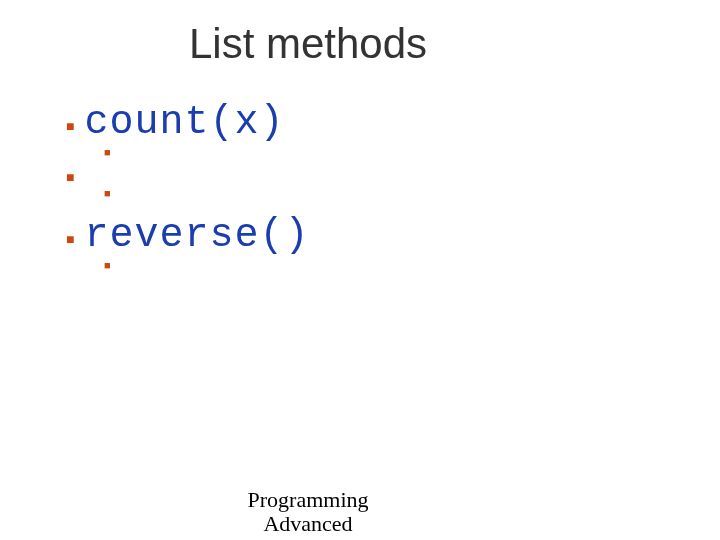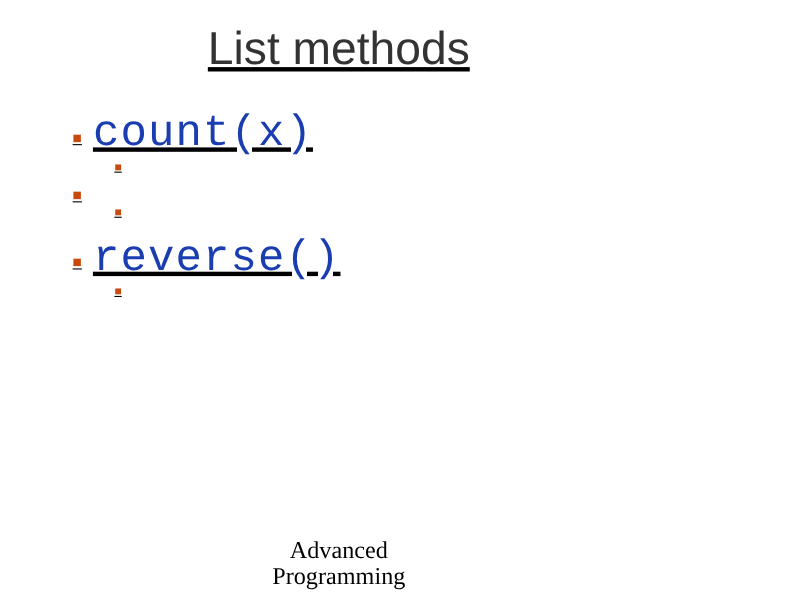--- a/index.html
+++ b/index.html
@@ -11,21 +11,20 @@
     font-family: Verdana, Geneva, sans-serif;
     color: #000000;
     overflow: hidden;
   }
   .slide {
     position: relative;
     width: 616px;
     height: 540px;
     box-sizing: border-box;
     padding: 20px 50px 0 50px;
-    text-decoration: underline;
   }
   .title {
     text-align: center;
     font-size: 42px;
     color: #333333;
     margin: 0 0 32px 0;
     font-weight: normal;
   }
   ul.top {
     list-style: none;
@@ -119,16 +118,16 @@
       </div>
       <ul class="sub">
         <li>
           <span class="sub-bullet">■</span>
         </li>
       </ul>
     </li>
   </ul>
 
   <div class="footer">
+    <div>Programming</div>
     <div>Advanced</div>
-    <div>Programming</div>
   </div>
 </div>
 
 </body></html>

